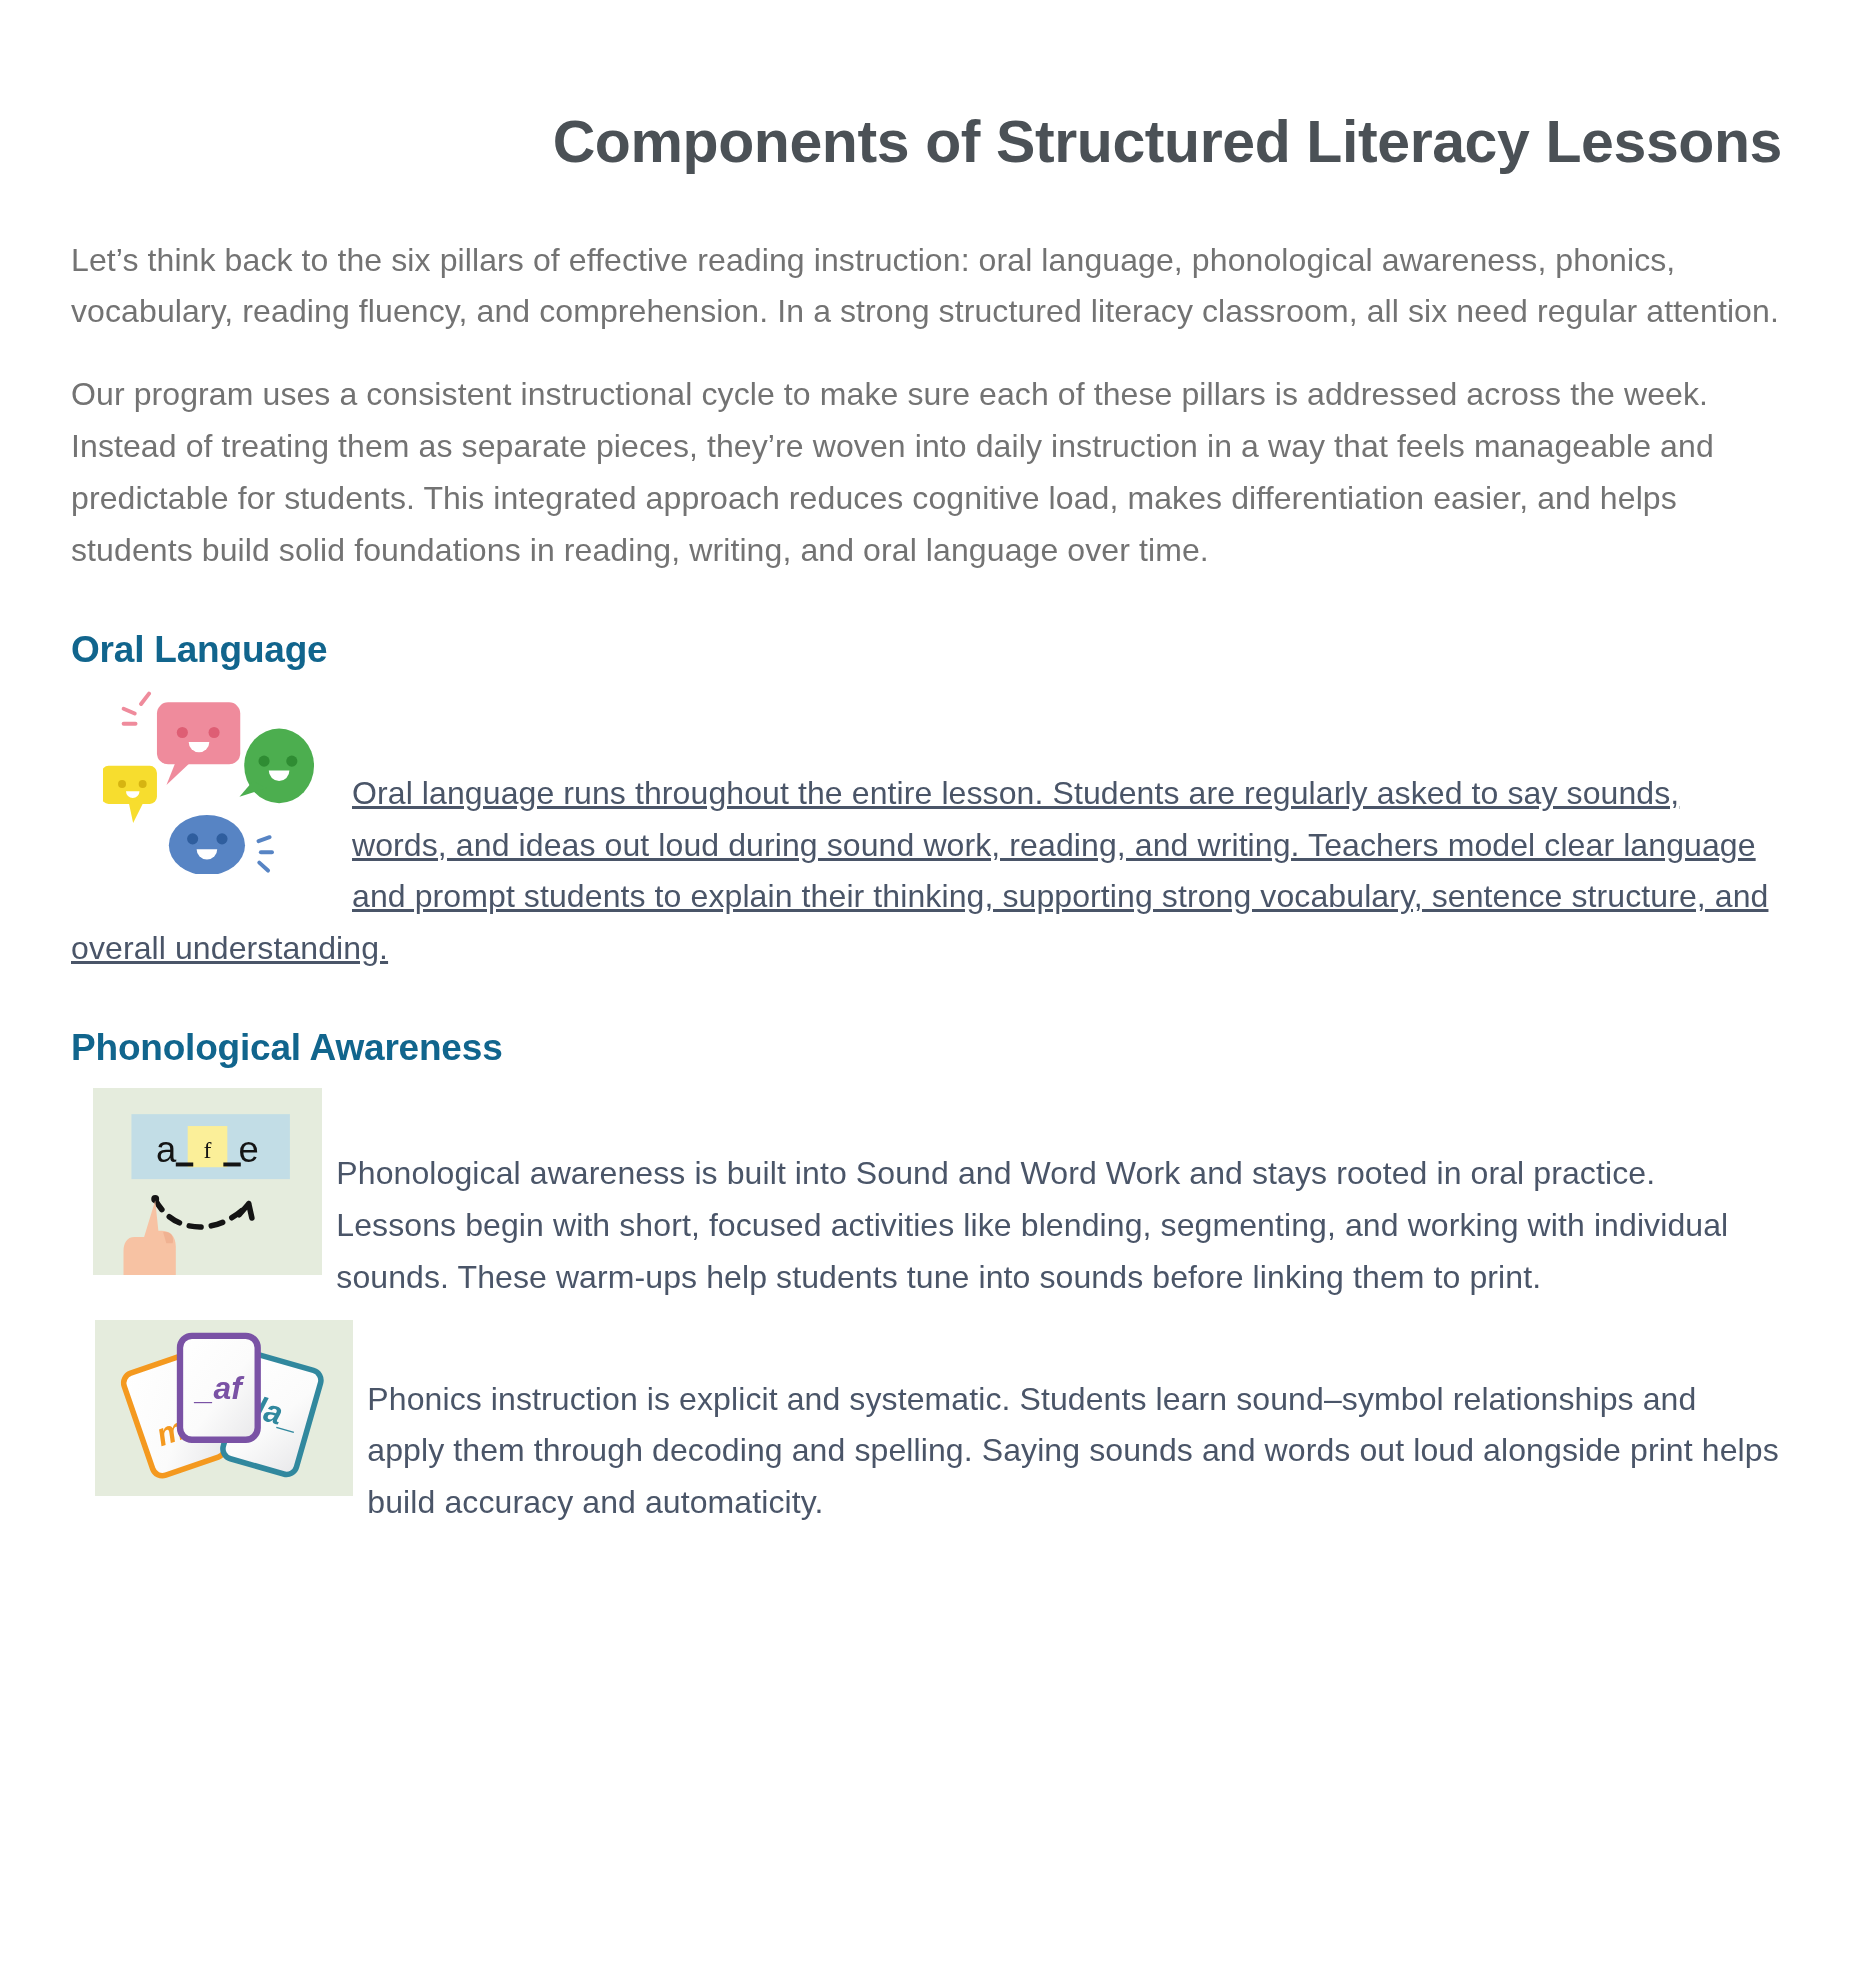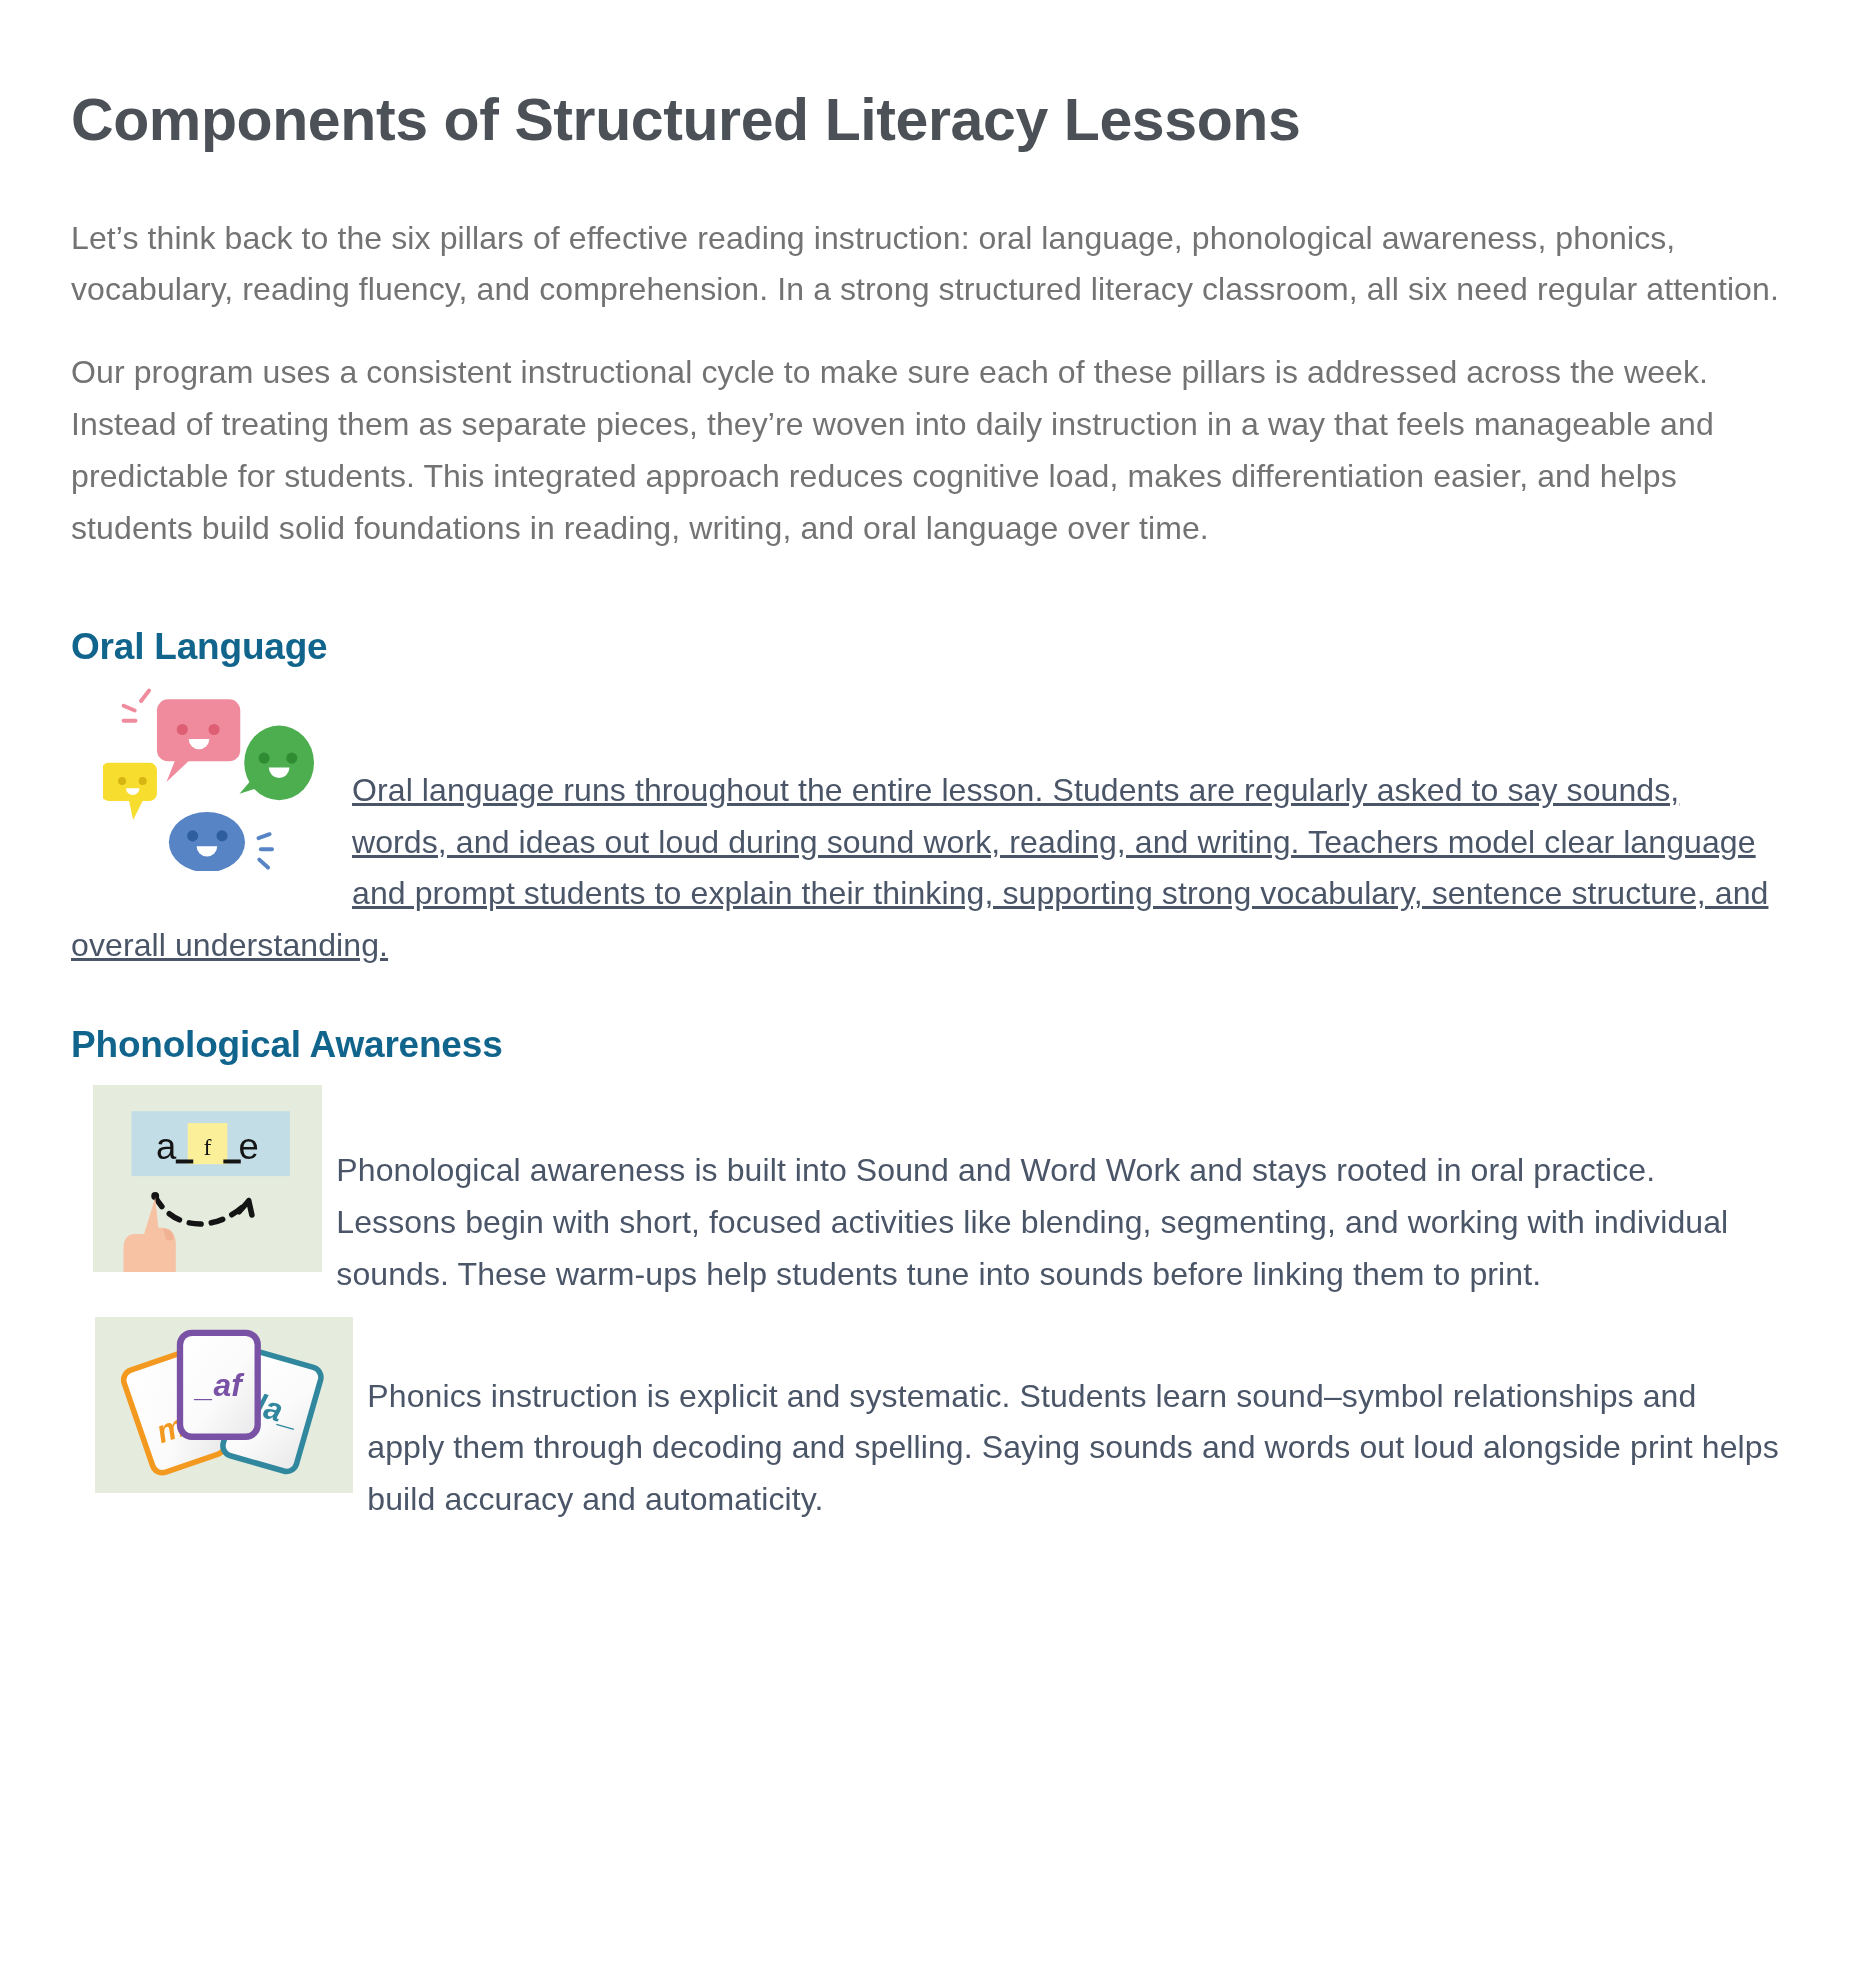--- a/index.html
+++ b/index.html
@@ -15,22 +15,22 @@
   .page {
     width: 1853px;
     min-height: 1985px;
     padding: 0 71px;
     background: #ffffff;
   }
 
   
   .doc-title {
     margin: 0;
-    padding-top: 86px;
-    text-align: left;
+    padding-top: 108px;
+    text-align: right;
     font-size: 59px;
     font-weight: 700;
     letter-spacing: -0.4px;
     color: #4b5156;
     line-height: 1.18;
   }
 
   
   .para {
     margin: 0;
@@ -44,21 +44,21 @@
 
   
   .section-heading {
     margin: 0;
     color: #11658d;
     font-size: 37px;
     font-weight: 700;
     letter-spacing: -0.2px;
     line-height: 1.3;
   }
-  .h-oral      { margin-top: 68px; }
+  .h-oral      { margin-top: 49px; }
   .h-phono     { margin-top: 49px; }
   .h-phonics   { margin-top: 49px; }
 
   
   .section-body {
     color: #4a5568;
     font-size: 32px;
     line-height: 1.62;
     letter-spacing: 0.1px;
   }

